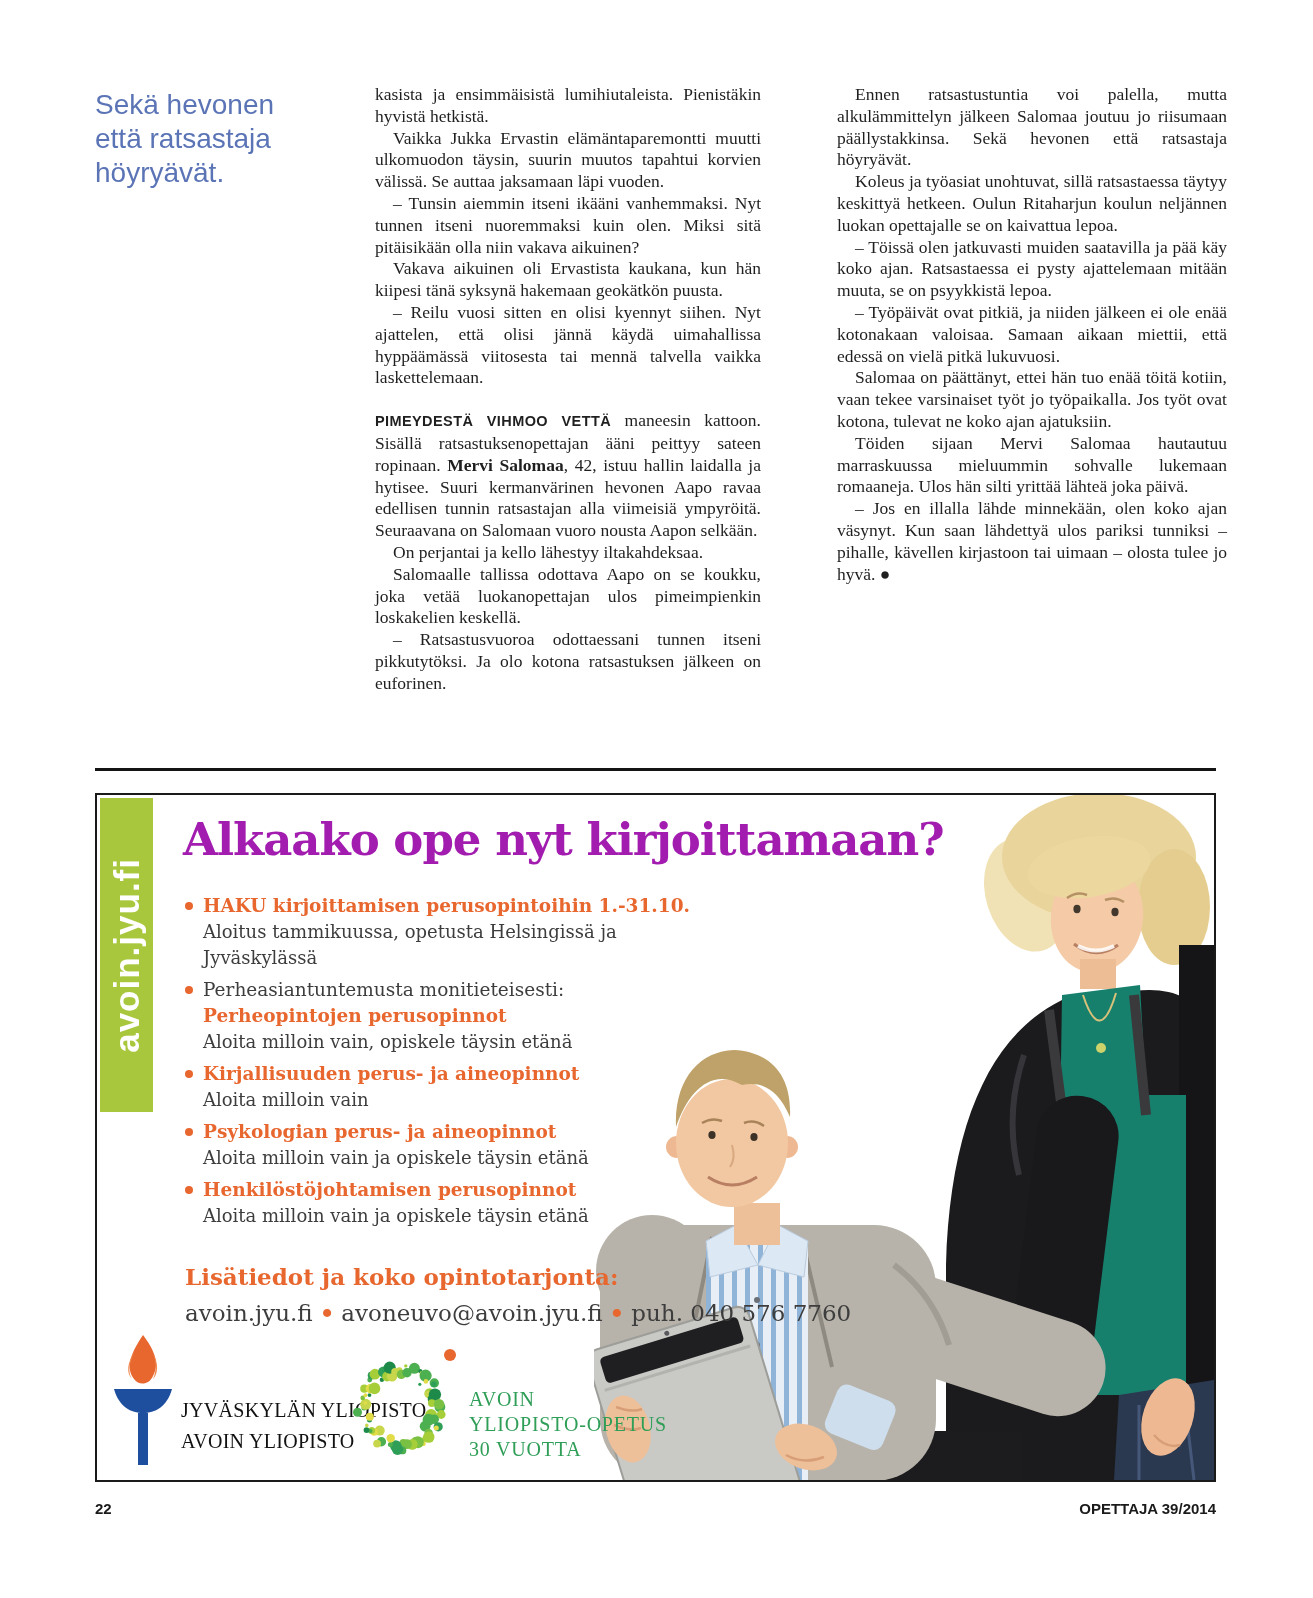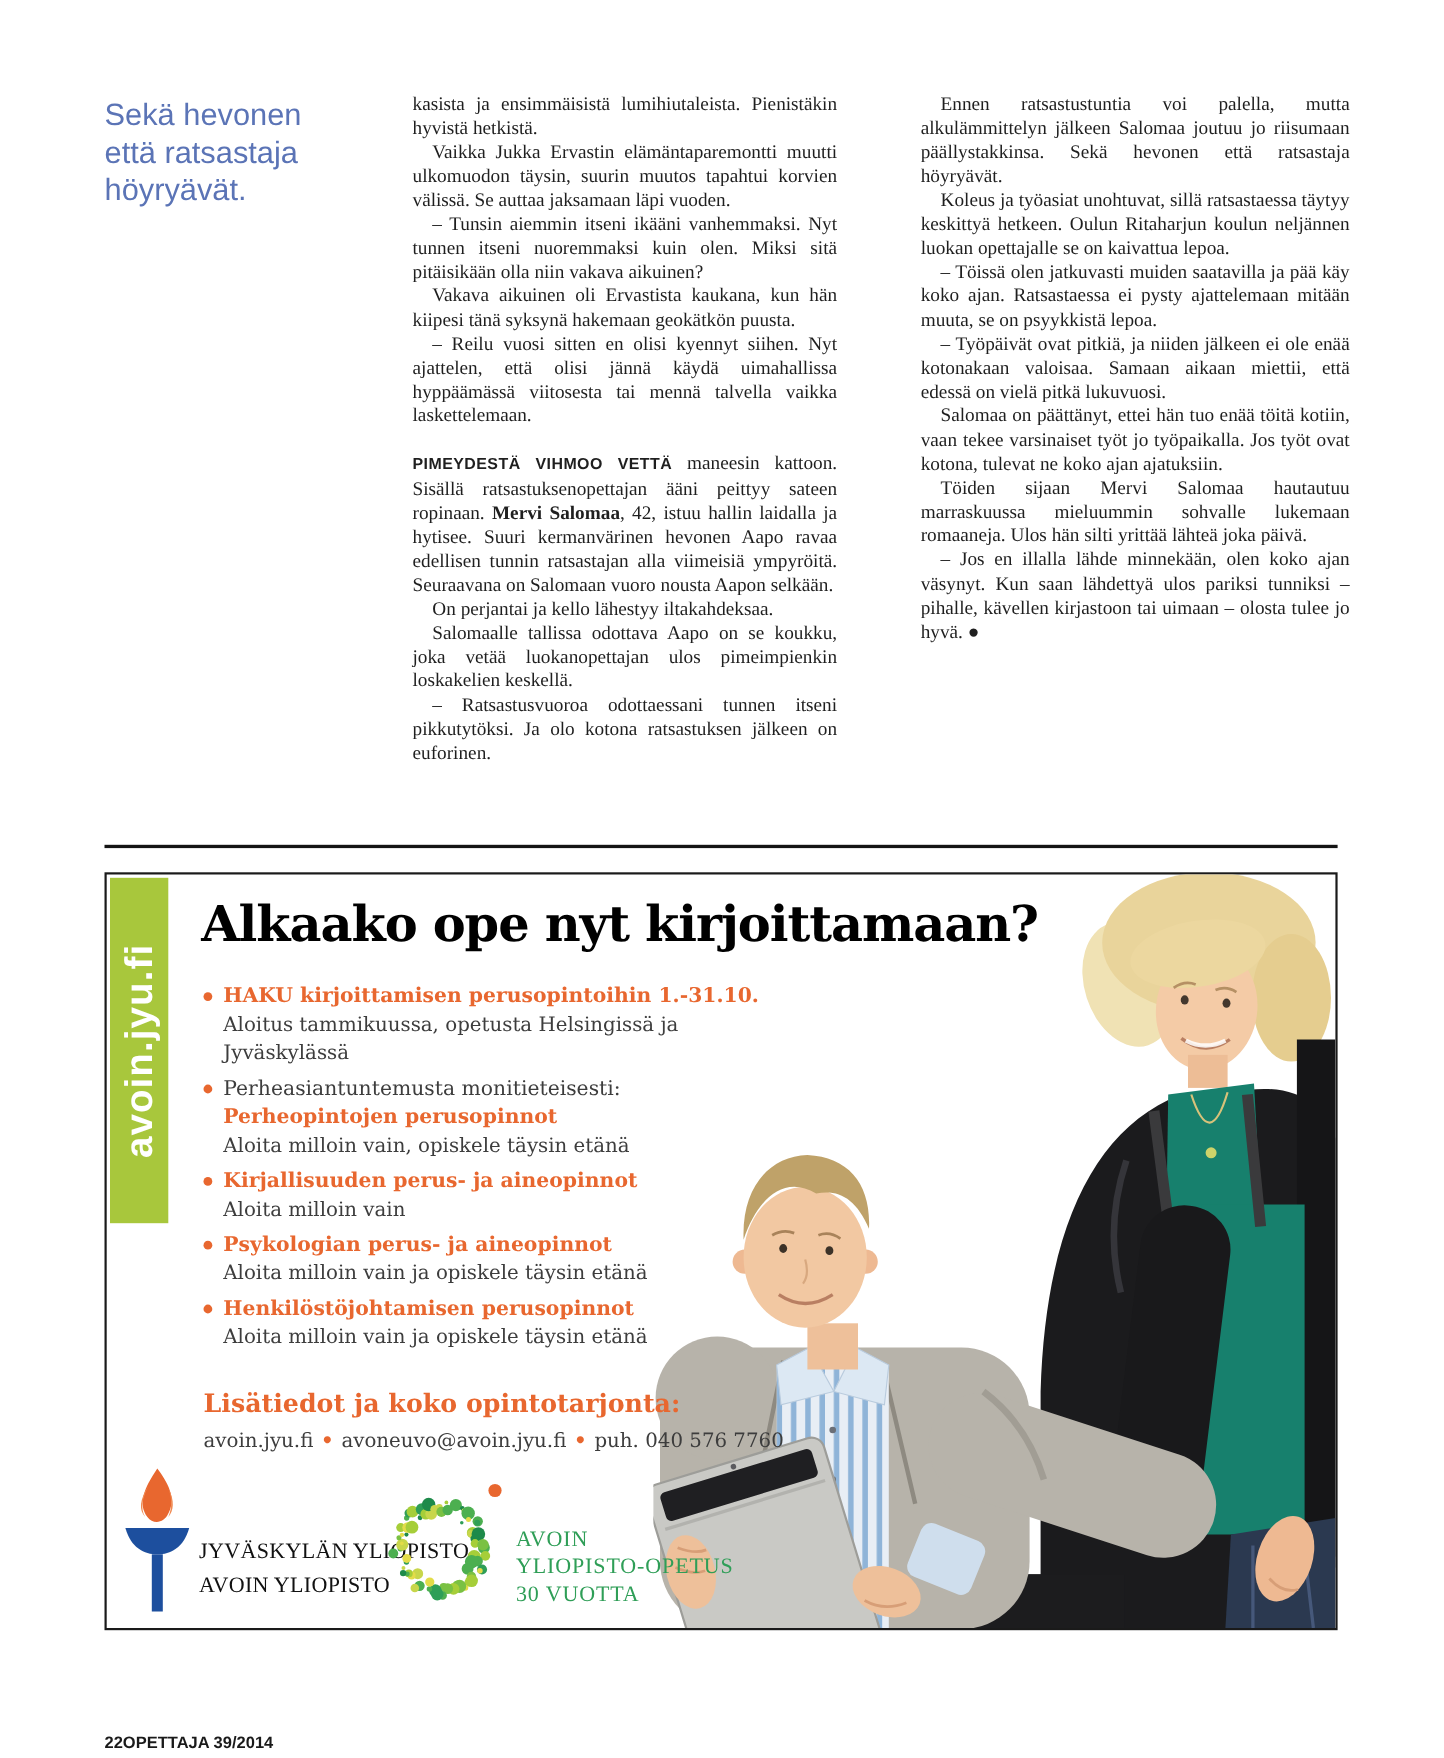--- a/index.html
+++ b/index.html
@@ -23,42 +23,42 @@
 
   
   .ad{position:absolute;left:95px;top:793px;width:1117px;height:685px;
       border:2px solid #1a1a1a;background:#ffffff;}
   .photo{position:absolute;right:0;top:0;z-index:1;}
   .greenbar{position:absolute;left:3px;top:3px;width:53px;height:314px;background:#a8c73c;z-index:2;
     display:flex;align-items:center;justify-content:center;}
   .greenbar span{writing-mode:vertical-rl;transform:rotate(180deg);
     font-family:"Liberation Sans",sans-serif;font-weight:700;font-size:35px;color:#ffffff;letter-spacing:1px;}
   .headline{position:absolute;left:86px;top:18px;margin:0;z-index:3;
-    font-family:"DejaVu Serif",serif;font-weight:700;font-size:45px;letter-spacing:-1px;color:#000000;white-space:nowrap;}
+    font-family:"DejaVu Serif",serif;font-weight:700;font-size:45px;letter-spacing:-1px;color:#a21caf;white-space:nowrap;}
   .bullets{position:absolute;left:88px;top:98px;width:540px;z-index:3;}
   .bullet{position:relative;margin:0 0 6px 0;min-height:52px;padding-left:18px;}
   .bullet .dot{position:absolute;left:0;top:9px;width:8px;height:8px;border-radius:50%;background:#e8672f;}
   .bullet-title{font-family:"DejaVu Serif",serif;font-size:18.5px;line-height:26px;color:#3d3d3d;}
   .bullet-title .orange{color:#e8672f;font-weight:700;}
   .bullet-sub{font-family:"DejaVu Serif",serif;font-size:18px;line-height:26px;color:#3d3d3d;}
   .info{position:absolute;left:88px;top:468px;z-index:3;
     font-family:"DejaVu Serif",serif;font-weight:700;font-size:23px;color:#e8672f;text-align:center;}
   .contact{position:absolute;left:88px;top:504px;z-index:3;
-    font-family:"DejaVu Serif",serif;font-size:18px;color:#3d3d3d;}
+    font-family:"DejaVu Serif",serif;font-size:23px;color:#3d3d3d;}
   .contact .sep{color:#e8672f;font-weight:700;padding:0 7px;}
   .logos{position:absolute;left:0;top:0;width:100%;height:100%;z-index:3;pointer-events:none;}
   .torch{position:absolute;left:16px;top:538px;}
   .unitext{position:absolute;left:84px;top:600px;font-family:"Liberation Serif",serif;
     font-size:20px;line-height:31px;letter-spacing:.3px;color:#111111;}
   .ring{position:absolute;left:245px;top:548px;}
   .annitext{position:absolute;left:372px;top:592px;font-family:"Liberation Serif",serif;
     font-size:20px;line-height:25px;letter-spacing:.8px;color:#2f9e57;}
 
   
-  .footer{position:absolute;left:95px;top:1576px;width:1121px;display:flex;
+  .footer{position:absolute;left:95px;top:1500px;width:1121px;display:flex;justify-content:space-between;
     font-family:"Liberation Sans",sans-serif;font-weight:700;font-size:15px;color:#1a1a1a;}
 </style>
 </head>
 <body>
 
 <div class="page">
 
   <div class="pullquote">Sekä hevonen että ratsastaja höyryävät.</div>
   <div class="col col1">
       <p class="para"><span>kasista ja ensimmäisistä lumihiutaleista. Pienistäkin hyvistä hetkistä.</span></p>

